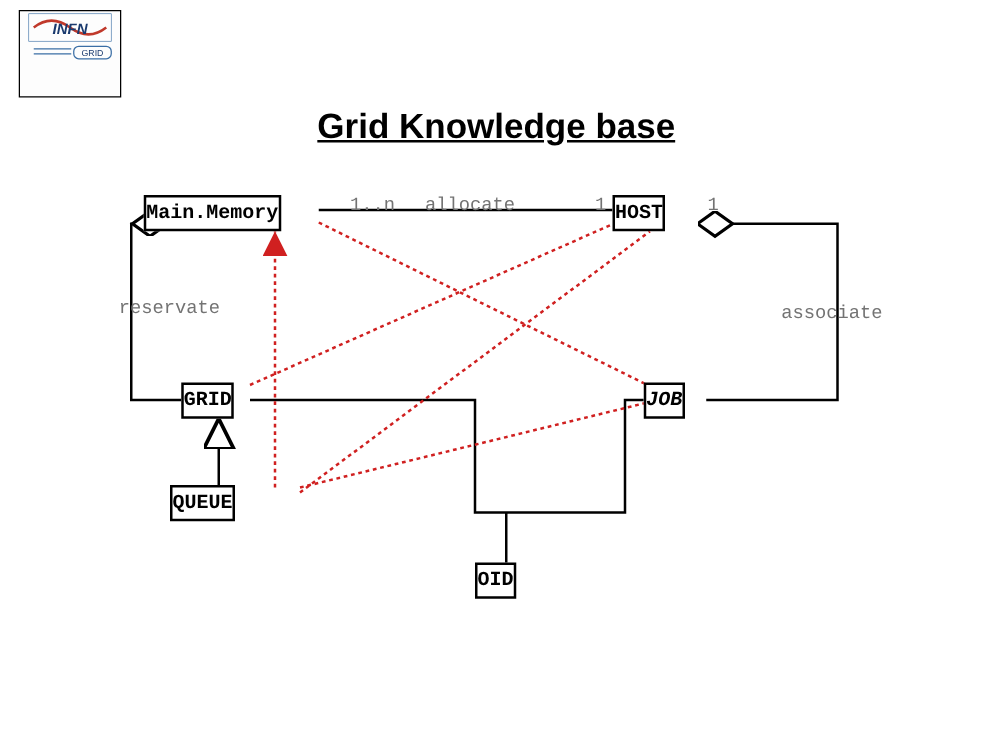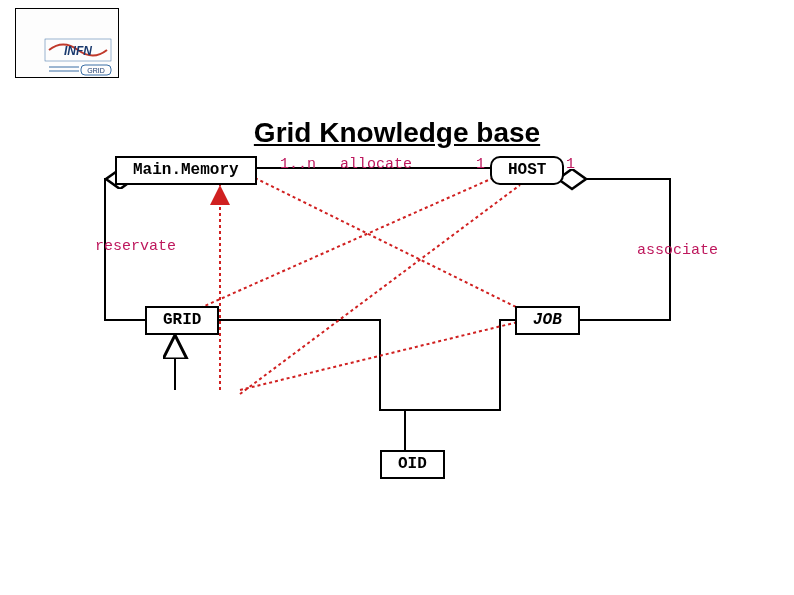--- a/index.html
+++ b/index.html
@@ -15,59 +15,57 @@
     position: absolute;
     top: 8px;
     left: 15px;
     width: 80px;
     height: 68px;
     border: 1px solid #000;
     background: #fdfdfd;
     display: flex;
     flex-direction: column;
     align-items: center;
-    justify-content: flex-end;
-    padding-left: 22px;
+    justify-content: flex-start;
   }
   .title {
     position: absolute;
     top: 86px;
     left: 0;
     width: 794px;
     text-align: center;
     font-size: 28px;
     font-weight: bold;
     text-decoration: underline;
     line-height: 1.1;
     color: #000;
-    margin-top: 32px;
   }
   .diagram {
     position: absolute;
     top: 150px;
     left: 100px;
     width: 600px;
     height: 360px;
   }
   .node {
     position: absolute;
     border: 2px solid #000;
     background: #fff;
     font-family: "Courier New", monospace;
     font-weight: bold;
     font-size: 16px;
-    padding: 3px 16px;
+    padding: 3px 0;
     line-height: 1.2;
     white-space: nowrap;
   }
   .rel-label {
     position: absolute;
     font-family: "Courier New", monospace;
     font-size: 15px;
-    color: #be185d;
+    color: #737373;
     white-space: nowrap;
   }
   svg.lines {
     position: absolute;
     top: 0;
     left: 0;
     width: 600px;
     height: 360px;
     overflow: visible;
   }
@@ -123,25 +121,26 @@
     <line x1="100" y1="158" x2="393" y2="28" stroke="#d02020" stroke-width="2" stroke-dasharray="3,3"></line>
 
     <line x1="155" y1="28" x2="418" y2="158" stroke="#d02020" stroke-width="2" stroke-dasharray="3,3"></line>
 
     <line x1="140" y1="240" x2="418" y2="172" stroke="#d02020" stroke-width="2" stroke-dasharray="3,3"></line>
 
     <line x1="140" y1="244" x2="420" y2="35" stroke="#d02020" stroke-width="2" stroke-dasharray="3,3"></line>
   </svg>
 
   <div class="node" style="left:15px; top:6px;">Main.Memory</div>
-  <div class="node" style="left:390px; top:6px;border-radius:10px;">HOST</div>
+  <div class="node" style="left:390px; top:6px;">HOST</div>
   <div class="node" style="left:45px; top:156px;">GRID</div>
   <div class="node" style="left:415px; top:156px;font-style:italic;">JOB</div>
+  <div class="node" style="left:36px; top:238px;">QUEUE</div>
   <div class="node" style="left:280px; top:300px;text-align:center;">OID</div>
 
   <div class="rel-label" style="left:180px; top:6px;">1..n</div>
   <div class="rel-label" style="left:240px; top:6px;">allocate</div>
   <div class="rel-label" style="left:376px; top:6px;">1</div>
   <div class="rel-label" style="left:466px; top:6px;">1</div>
   <div class="rel-label" style="left:-5px; top:88px;">reservate</div>
-  <div class="rel-label" style="left:525px; top:92px;margin-left:12px;">associate</div>
+  <div class="rel-label" style="left:525px; top:92px;">associate</div>
 
 </div>
 
 </body></html>

